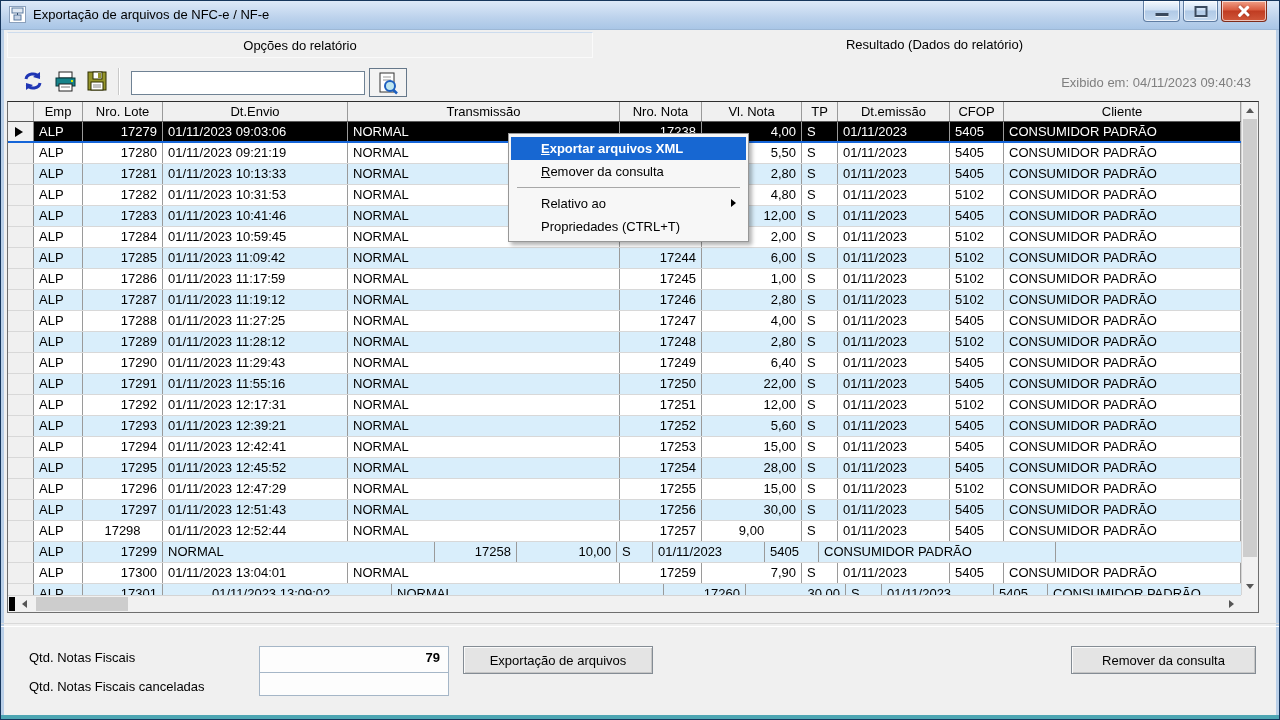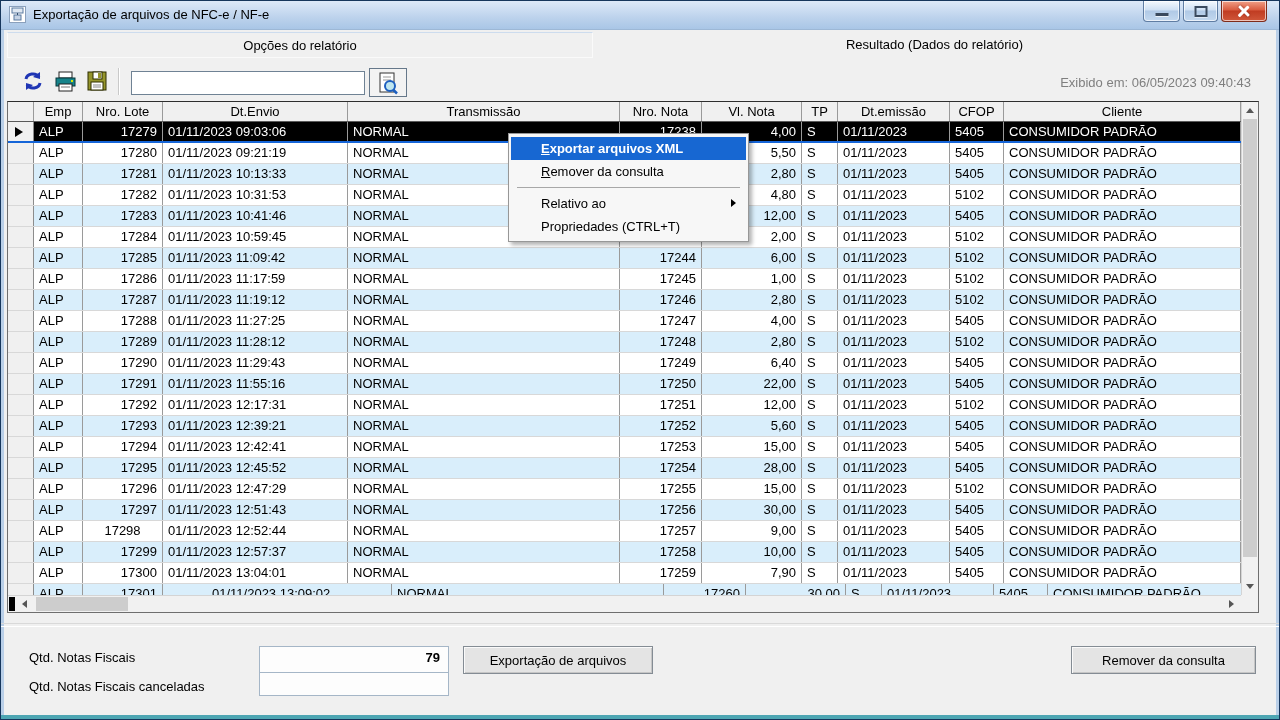--- a/index.html
+++ b/index.html
@@ -160,21 +160,21 @@
   <input class="tb-input" value="" style="">
   <div class="tb-preview">
     <svg width="22" height="24" viewBox="0 0 22 24">
         <rect x="3" y="2" width="14" height="19" fill="#fff" stroke="#333"></rect>
         <line x1="6" y1="6" x2="14" y2="6" stroke="#999"></line>
         <line x1="6" y1="9" x2="14" y2="9" stroke="#999"></line>
         <circle cx="13" cy="15" r="5" fill="#bfe6ef" stroke="#1d5fbf" stroke-width="2"></circle>
         <line x1="16.5" y1="19" x2="20" y2="22.5" stroke="#1d5fbf" stroke-width="2.5"></line>
       </svg>
   </div>
-  <span class="exibido">Exibido em: 06/05/2023 09:40:43</span>
+  <span class="exibido">Exibido em: 04/11/2023 09:40:43</span>
 
   <div class="grid">
     <div class="grid-header">
         <div class="hcell" style="width: 26px;"></div>
         <div class="hcell" style="width: 49px;">Emp</div>
         <div class="hcell" style="width: 80px;">Nro. Lote</div>
         <div class="hcell" style="width: 185px;">Dt.Envio</div>
         <div class="hcell" style="width: 272px;">Transmissão</div>
         <div class="hcell" style="width: 82px;">Nro. Nota</div>
         <div class="hcell" style="width: 100px;">Vl. Nota</div>
@@ -431,31 +431,30 @@
           <div class="tcell" style="width: 54px; text-align: left;">5405</div>
           <div class="tcell" style="width: 237px; text-align: left;">CONSUMIDOR PADRÃO</div>
         </div>
         <div class="trow">
           <div class="tcell ind" style="width: 26px;"></div>
           <div class="tcell" style="width: 49px; text-align: left;">ALP</div>
           <div class="tcell" style="width: 80px; text-align: center;">17298</div>
           <div class="tcell" style="width: 185px; text-align: left;">01/11/2023 12:52:44</div>
           <div class="tcell" style="width: 272px; text-align: left;">NORMAL</div>
           <div class="tcell" style="width: 82px; text-align: right;">17257</div>
-          <div class="tcell" style="width: 100px; text-align: right;">9,00</div>
+          <div class="tcell" style="width: 100px; text-align: center;">9,00</div>
           <div class="tcell" style="width: 36px; text-align: left;">S</div>
           <div class="tcell" style="width: 112px; text-align: left;">01/11/2023</div>
           <div class="tcell" style="width: 54px; text-align: left;">5405</div>
           <div class="tcell" style="width: 237px; text-align: left;">CONSUMIDOR PADRÃO</div>
         </div>
         <div class="trow alt">
           <div class="tcell ind" style="width: 26px;"></div>
           <div class="tcell" style="width: 49px; text-align: left;">ALP</div>
           <div class="tcell" style="width: 80px; text-align: right;">17299</div>
-          <div class="tcell" style="width: 185px; text-align: left;">01/11/2023 12:57:37</div>
           <div class="tcell" style="width: 272px; text-align: left;">NORMAL</div>
           <div class="tcell" style="width: 82px; text-align: right;">17258</div>
           <div class="tcell" style="width: 100px; text-align: right;">10,00</div>
           <div class="tcell" style="width: 36px; text-align: left;">S</div>
           <div class="tcell" style="width: 112px; text-align: left;">01/11/2023</div>
           <div class="tcell" style="width: 54px; text-align: left;">5405</div>
           <div class="tcell" style="width: 237px; text-align: left;">CONSUMIDOR PADRÃO</div>
         </div>
         <div class="trow">
           <div class="tcell ind" style="width: 26px;"></div>

